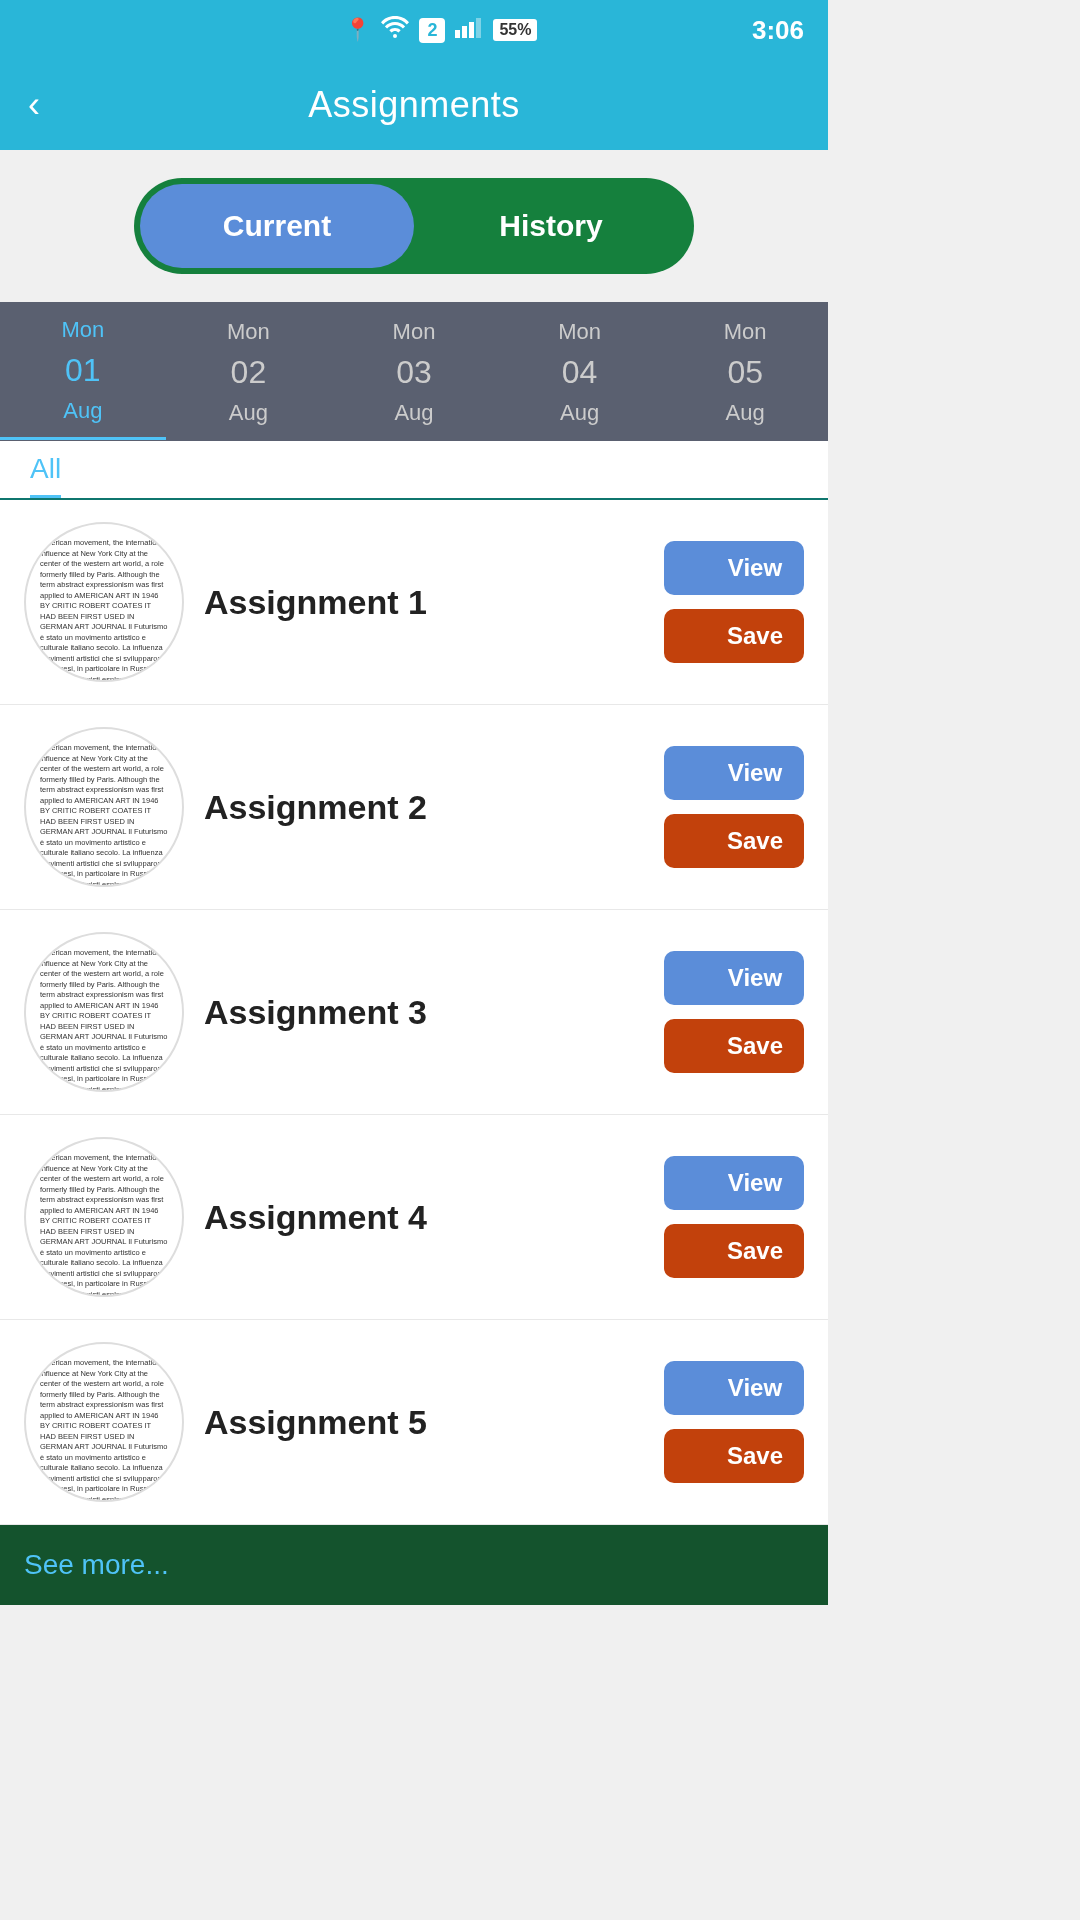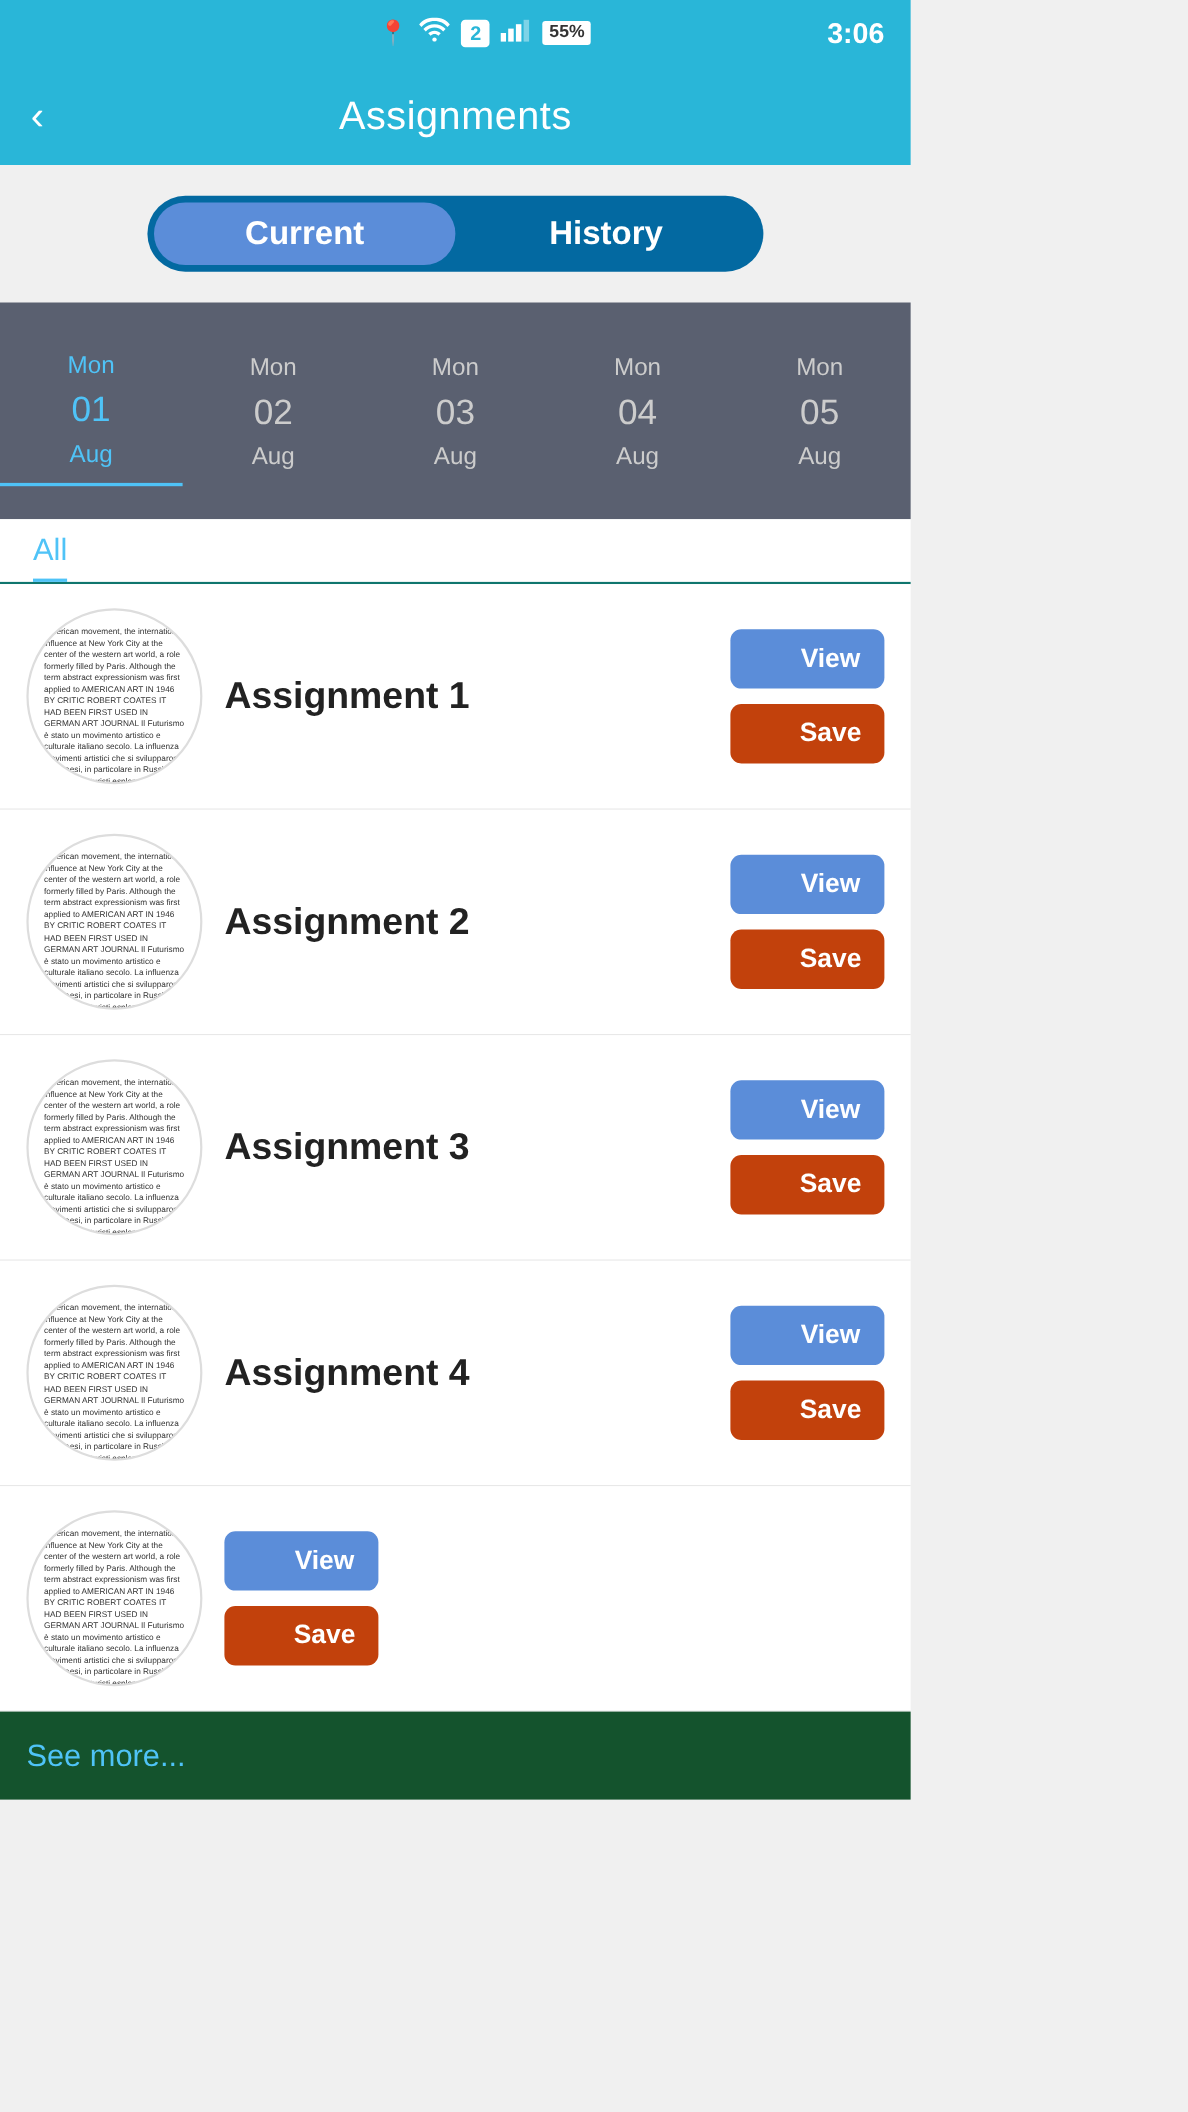--- a/index.html
+++ b/index.html
@@ -79,23 +79,23 @@
     
     .toggle-section {
       background: #f0f0f0;
       padding: 28px 60px;
       display: flex;
       justify-content: center;
     }
     .toggle-container {
       width: 100%;
       max-width: 560px;
-      background: #0369a1;
+      background: #15803d;
       border-radius: 50px;
-      height: 69px;
+      height: 96px;
       display: flex;
       align-items: center;
       padding: 6px;
       position: relative;
     }
     .toggle-btn {
       flex: 1;
       height: 100%;
       border-radius: 50px;
       display: flex;
@@ -110,21 +110,21 @@
       background: transparent;
     }
     .toggle-btn.active {
       background: #5b8dd9;
     }
 
     
     .date-picker {
       background: #5a6070;
       width: 100%;
-      padding: 30px 0;
+      padding: 1px 0;
       display: flex;
       align-items: stretch;
       overflow: hidden;
     }
     .date-item {
       flex: 1;
       display: flex;
       flex-direction: column;
       align-items: center;
       justify-content: center;
@@ -373,20 +373,21 @@
       <button class="action-btn view-btn">View</button>
       <button class="action-btn save-btn">Save</button>
     </div>
   </div>
     <div class="assignment-item">
     <div class="thumb-circle">
       <div class="thumb-text">American movement, the international influence at New York City at the center of the western art world, a role formerly filled by Paris. Although the term abstract expressionism was first applied to AMERICAN ART IN 1946 BY CRITIC ROBERT COATES IT HAD BEEN FIRST USED IN GERMAN ART JOURNAL
 
 Il Futurismo è stato un movimento artistico e culturale italiano secolo. La influenza movimenti artistici che si svilupparono altri Paesi, in particolare in Russia e Francia. I Futuristi esplorarono la forma di espressione, dalla pittura della, alla letteratura, la musica, architettura, il cinema e persi...</div>
     </div>
+    <span class="assignment-title">Assignment 5</span>
     <div class="assignment-actions">
       <button class="action-btn view-btn">View</button>
       <button class="action-btn save-btn">Save</button>
     </div>
   </div>
   </div>
 
 <div class="see-more-row">
   <span class="see-more-link">See more...</span>
 </div>

